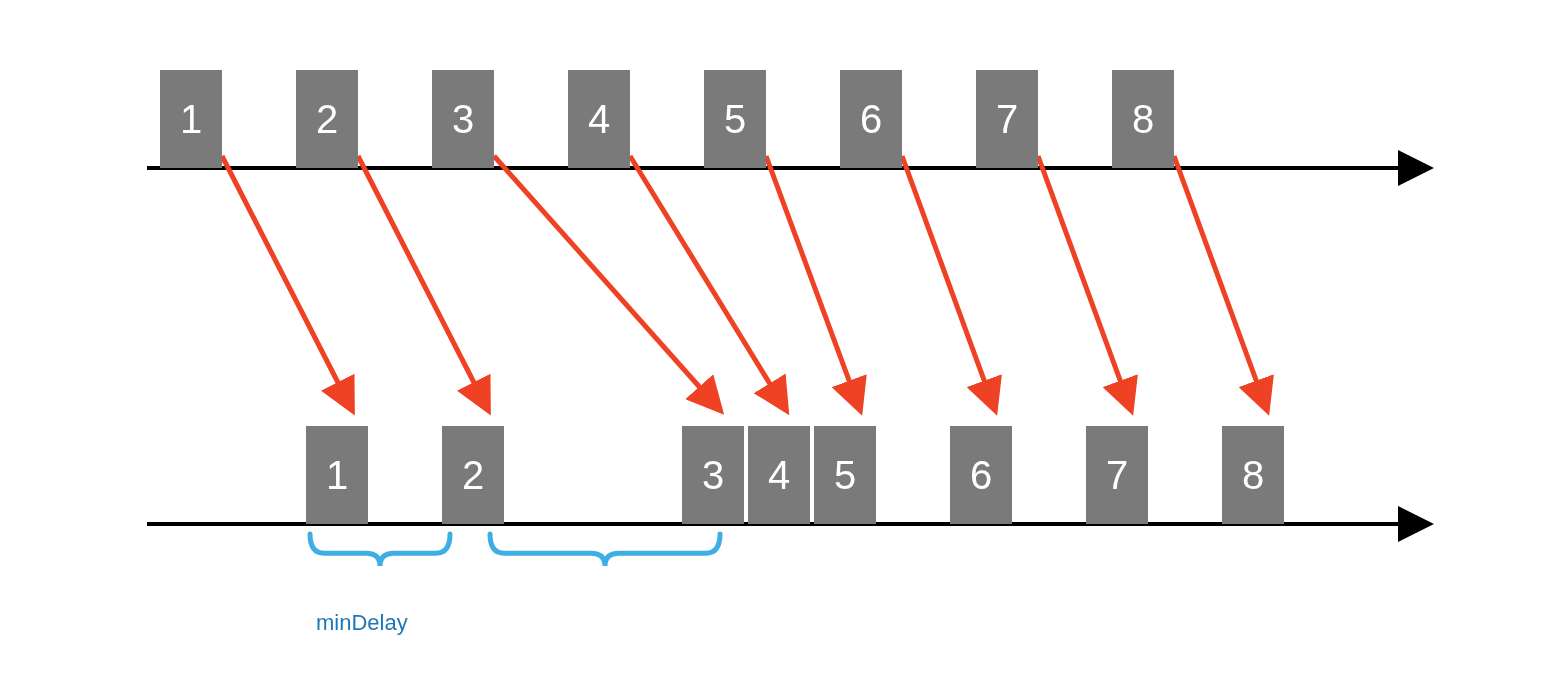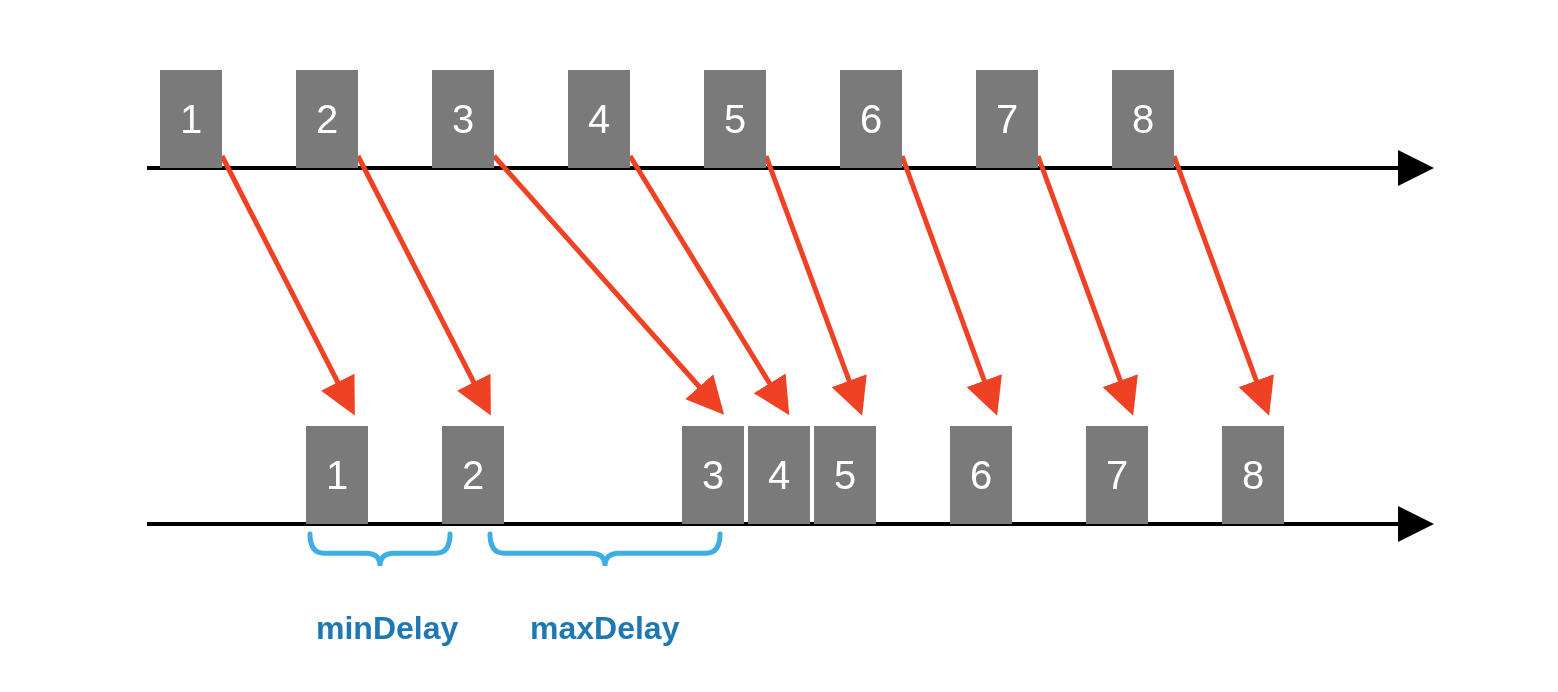--- a/index.html
+++ b/index.html
@@ -28,22 +28,22 @@
     color: #fff;
     font-size: 40px;
     font-weight: 300;
     display: flex;
     align-items: center;
     justify-content: center;
   }
   .label {
     position: absolute;
     color: #1f78b4;
-    font-size: 32px;
-    font-weight: 700;
+    font-size: 22px;
+    font-weight: 400;
   }
 </style>
 </head>
 <body>
 
 <div class="canvas">
   <svg class="overlay" viewBox="0 0 1558 692">
     <defs>
       <marker id="axis-arrow" viewBox="0 0 12 12" refX="10" refY="6" markerWidth="9" markerHeight="9" orient="auto-start-reverse">
         <path d="M0,0 L12,6 L0,12 Z" fill="#000"></path>
@@ -118,14 +118,13 @@
       </div>
       <div class="box" style="left: 1086px; top: 426px; width: 62px; height: 98px; background: rgb(122, 122, 122); color: rgb(255, 255, 255);">
         <span>7</span>
       </div>
       <div class="box" style="left: 1222px; top: 426px; width: 62px; height: 98px; background: rgb(122, 122, 122); color: rgb(255, 255, 255);">
         <span>8</span>
       </div>
     </div>
 
   <div class="label" id="lbl-min" style="left: 316px; top: 610px; color: rgb(31, 120, 180);">minDelay</div>
-  <div class="label" id="lbl-max" style="left: 530px; top: 610px; color: rgb(31, 120, 180);">maxDelay</div>
 </div>
 
 </body></html>

